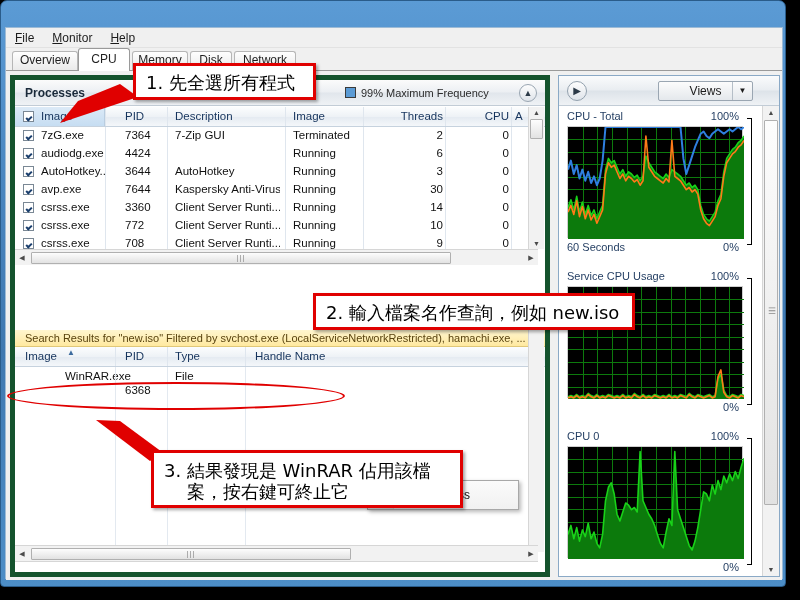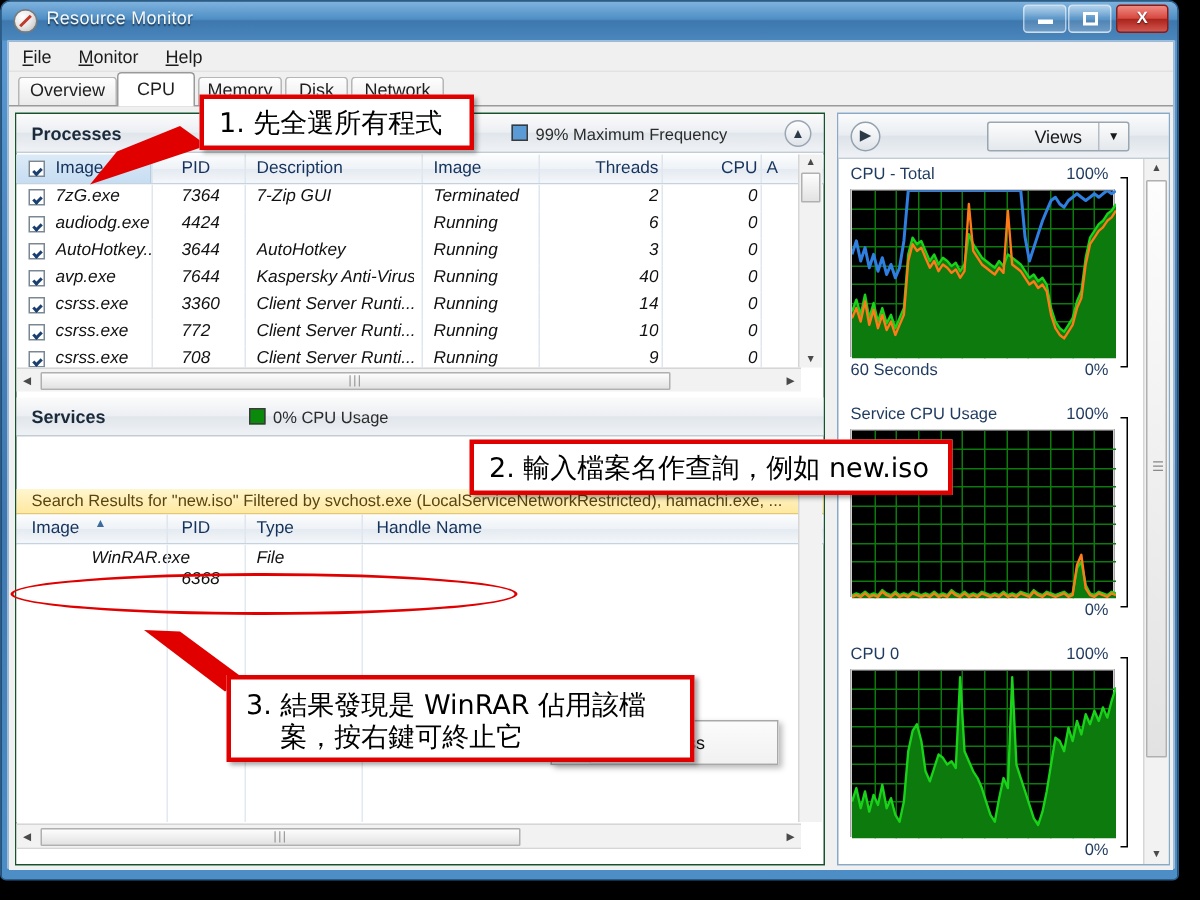--- a/index.html
+++ b/index.html
@@ -96,21 +96,21 @@
   #contentarea {
     position:absolute; left:0; top:42px; width:100%; height:510px;
     background:#f0f0f0;
     border-top:1px solid #9a9a9a;
   }
 
   
   #leftpane {
     position:absolute; left:4px; top:4px; width:540px; height:502px;
     background:#fff;
-    border:1px solid #14532d;
+    border:5px solid #14532d;
   }
 
   .section-bar {
     position:absolute; left:0; width:100%; height:26px;
     background: linear-gradient(to bottom,#fbfbfb 0%, #eceff3 48%, #e1e6ec 52%, #eff2f5 100%);
     border-bottom:1px solid #c2ccd6;
   }
   .section-title {
     position:absolute; left:10px; top:6px;
     font-size:12px; font-weight:bold; color:#1a2a3a;
@@ -139,21 +139,21 @@
     font-size:11.5px; color:#15335c;
   }
   .th { position:absolute; top:3px; white-space:nowrap; }
   .th.r { text-align:right; }
   .th-sel { position:absolute; left:0; top:0; bottom:0; width:90px;
             background:linear-gradient(to bottom,#dceaf7,#c6ddf2); border-right:1px solid #b9cde0;}
   .row {
     position:absolute; left:0; width:100%; height:18px;
     font-size:11.5px; color:#111;
   }
-  .row .cell { position:absolute; top:2px; white-space:nowrap; overflow:hidden;font-style:italic; }
+  .row .cell { position:absolute; top:2px; white-space:nowrap; overflow:hidden; }
   .row .cell.r { text-align:right; }
   .colsep { position:absolute; top:0; bottom:0; width:1px; background:#dfe6ee; }
 
   .cbox {
     position:absolute; left:8px; top:3px; width:11px; height:11px;
     background:#fff; border:1px solid #7a8895;
   }
   .cbox::after {
     content:""; position:absolute; left:2px; top:4px; width:4px; height:2px;
     border-left:2px solid #1b3f6e; border-bottom:2px solid #1b3f6e;
@@ -255,27 +255,20 @@
   .ellipse-mark {
     position:absolute; border:2px solid #e00000; border-radius:50%;
     z-index:58;
   }
 </style>
 </head>
 <body>
 
 <div id="window">
 
-  <div id="titlebar">
-    <div id="title-icon"></div>
-    <div id="title-text">Resource Monitor</div>
-    <div class="wbtn" id="btn-min"><span class="glyph-min"></span></div>
-    <div class="wbtn" id="btn-max"><span class="glyph-max"></span></div>
-    <div class="wbtn" id="btn-close">X</div>
-  </div>
 
   <div id="client">
 
     <div id="menubar">
       <div class="menu-item"><u>F</u>ile</div>
       <div class="menu-item"><u>M</u>onitor</div>
       <div class="menu-item"><u>H</u>elp</div>
     </div>
 
     <div id="tabstrip">
@@ -361,21 +354,21 @@
               <div class="colsep" style="left: 348px;"></div>
               <div class="colsep" style="left: 430px;"></div>
               <div class="colsep" style="left: 496px;"></div>
             </div>
             <div class="row" style="top: 54px;">
               <div class="cbox"></div>
               <div class="cell" style="left: 26px; width: 64px;">avp.exe</div>
               <div class="cell" style="left: 110px; width: 38px;">7644</div>
               <div class="cell" style="left: 160px; width: 105px;">Kaspersky Anti-Virus</div>
               <div class="cell" style="left: 278px; width: 66px;">Running</div>
-              <div class="cell r" style="left: 350px; width: 78px;">40</div>
+              <div class="cell r" style="left: 350px; width: 78px;">30</div>
               <div class="cell r" style="left: 432px; width: 62px;">0</div>
               <div class="colsep" style="left: 90px;"></div>
               <div class="colsep" style="left: 152px;"></div>
               <div class="colsep" style="left: 270px;"></div>
               <div class="colsep" style="left: 348px;"></div>
               <div class="colsep" style="left: 430px;"></div>
               <div class="colsep" style="left: 496px;"></div>
             </div>
             <div class="row" style="top: 72px;">
               <div class="cbox"></div>
@@ -431,26 +424,20 @@
         </div>
 
         <div class="hsb" style="left:0; top:169px; width:523px;">
           <div class="sb-arrow" style="left:2px; top:4px; width:10px;">◀</div>
           <div class="sb-thumb" style="left:16px; top:2px; width:420px; height:12px;">
             <div class="grip" style="left:50%; top:0; transform:translateX(-50%);">|||</div>
           </div>
           <div class="sb-arrow" style="right:2px; top:4px; width:10px;">▶</div>
         </div>
 
-        <div class="section-bar" style="top:189px;">
-          <div class="section-title">Services</div>
-          <div class="section-meter" style="left:155px;">
-            <span class="meter-swatch" style="background:#0a8a0a;"></span><span>0% CPU Usage</span>
-          </div>
-        </div>
 
 
         <div class="result-bar" style="top:250px;">
           <span>Search Results for "new.iso" Filtered by svchost.exe (LocalServiceNetworkRestricted), hamachi.exe, ...</span>
         </div>
 
         <div class="tbl-head" style="top:267px;">
           <div class="th" style="left:10px;">Image</div>
           <div class="th" style="left:110px;">PID</div>
           <div class="th" style="left:160px;">Type</div>

